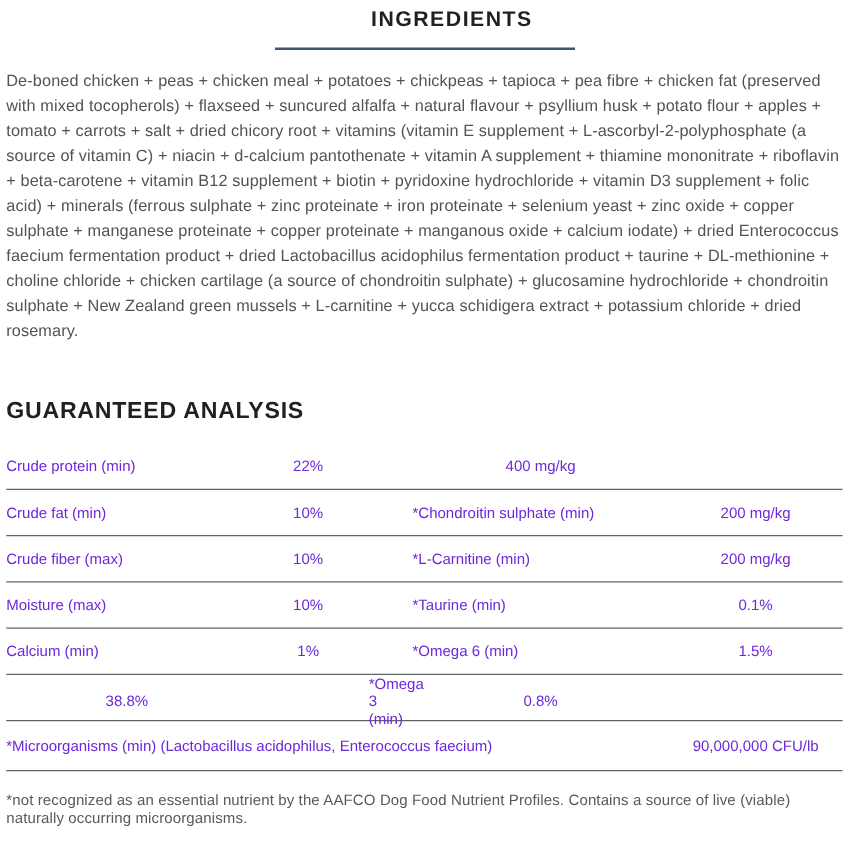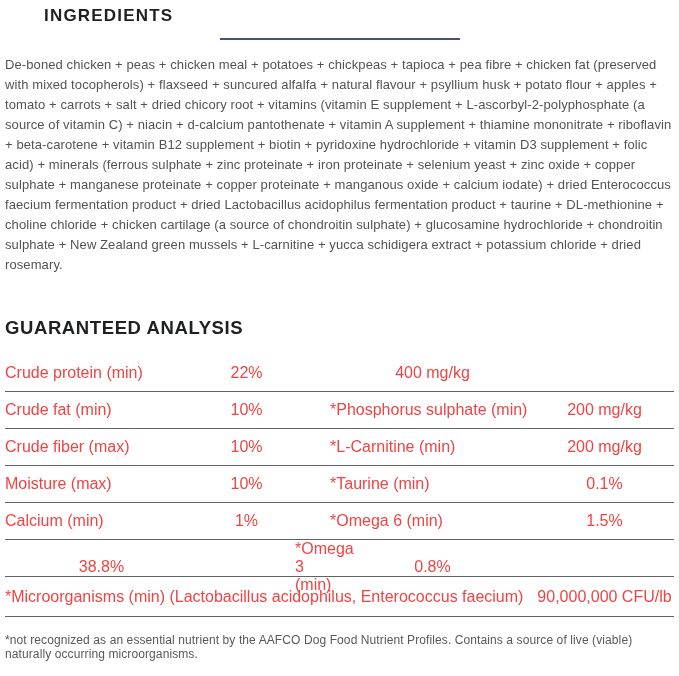--- a/index.html
+++ b/index.html
@@ -14,20 +14,21 @@
     margin: 0 auto;
     background: #ffffff;
     font-family: "Liberation Sans", sans-serif;
     color: #4d4e50;
     overflow: hidden;
   }
 
   
   .ing-title {
     margin-top: 6px;
+    text-align: center;
     font-size: 17px;
     font-weight: bold;
     letter-spacing: 1.2px;
     color: #1f2022;
     padding-left: 44px;
   }
   .ing-underline {
     width: 240px;
     height: 2px;
     background: #44546a;
@@ -46,22 +47,22 @@
   
   .ga-title {
     margin: 42px 0 0 5px;
     font-size: 18.5px;
     font-weight: bold;
     letter-spacing: 0.6px;
     color: #1f2022;
   }
   .ga-table {
     margin: 16px 5px 0 5px;
-    font-size: 16px;
-    color: #ef4444;
+    font-size: 12px;
+    color: #6d28d9;
   }
   .ga-row {
     display: grid;
     grid-template-columns: 193px 97px 35px 205px 1fr;
     align-items: center;
     height: 36px;
     border-bottom: 1px solid #616366;
   }
   .ga-row-full {
     display: grid;
@@ -108,21 +109,21 @@
       <div class="ga-cell-label">Crude protein (min)</div>
       <div class="ga-cell-value">22%</div>
       <div></div>
       <div class="ga-cell-value">400 mg/kg</div>
     </div>
 
     <div class="ga-row">
       <div class="ga-cell-label">Crude fat (min)</div>
       <div class="ga-cell-value">10%</div>
       <div></div>
-      <div class="ga-cell-label">*Phosphorus sulphate (min)</div>
+      <div class="ga-cell-label">*Chondroitin sulphate (min)</div>
       <div class="ga-cell-value">200 mg/kg</div>
     </div>
 
     <div class="ga-row">
       <div class="ga-cell-label">Crude fiber (max)</div>
       <div class="ga-cell-value">10%</div>
       <div></div>
       <div class="ga-cell-label">*L-Carnitine (min)</div>
       <div class="ga-cell-value">200 mg/kg</div>
     </div>

